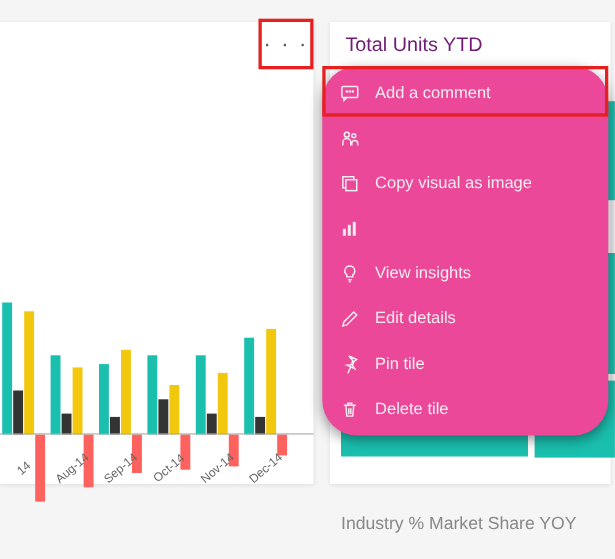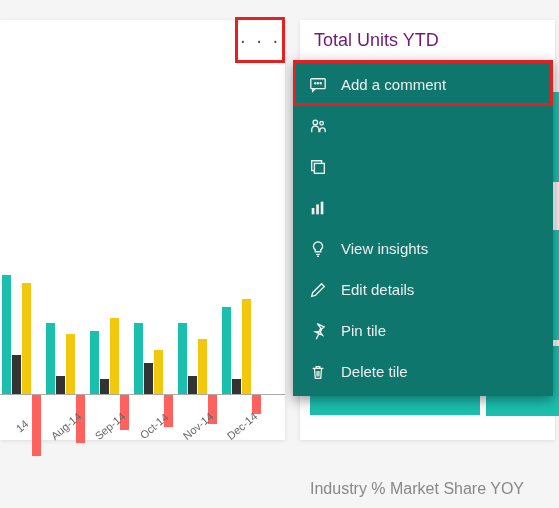--- a/index.html
+++ b/index.html
@@ -125,24 +125,25 @@
   .block-label {
     position: absolute;
     font-size: 11px;
     color: #666;
   }
   .context-menu {
     position: absolute;
     left: 293px;
     top: 60px;
     width: 260px;
-    background: #0f766e;
+    background: #ec4899;
     color: #fff;
     box-shadow: 0 4px 12px rgba(0,0,0,0.4);
     padding: 4px 0;
+    border-radius: 32px;
   }
   .menu-item {
     display: flex;
     align-items: center;
     height: 41px;
     padding: 0 16px;
     font-size: 15px;
     color: #eee;
     cursor: pointer;
     gap: 14px;
@@ -161,21 +162,21 @@
     left: 293px;
     top: 60px;
     width: 260px;
     height: 46px;
     border: 3px solid #e62020;
     pointer-events: none;
   }
   .bottom-text {
     position: absolute;
     left: 310px;
-    top: 480px;
+    top: 468px;
     font-size: 16px;
     color: #888;
   }
 </style>
 </head>
 <body>
 
 <div class="chart-tile">
   <div class="chart-area">
     <div class="bars" id="bars">
@@ -269,20 +270,21 @@
         </svg>
       </span>
   </div>
   <div class="menu-item">
     <span class="menu-icon">
         <svg viewBox="0 0 20 20">
           <rect x="6" y="6" width="11" height="11"></rect>
           <path d="M6 14H3V3h11v3"></path>
         </svg>
       </span>
+    <span>Copy visual as image</span>
   </div>
   <div class="menu-item">
     <span class="menu-icon">
         <svg viewBox="0 0 20 20">
           <rect x="3" y="10" width="3" height="7" fill="#eee" stroke="none"></rect>
           <rect x="8" y="6" width="3" height="11" fill="#eee" stroke="none"></rect>
           <rect x="13" y="3" width="3" height="14" fill="#eee" stroke="none"></rect>
         </svg>
       </span>
   </div>

